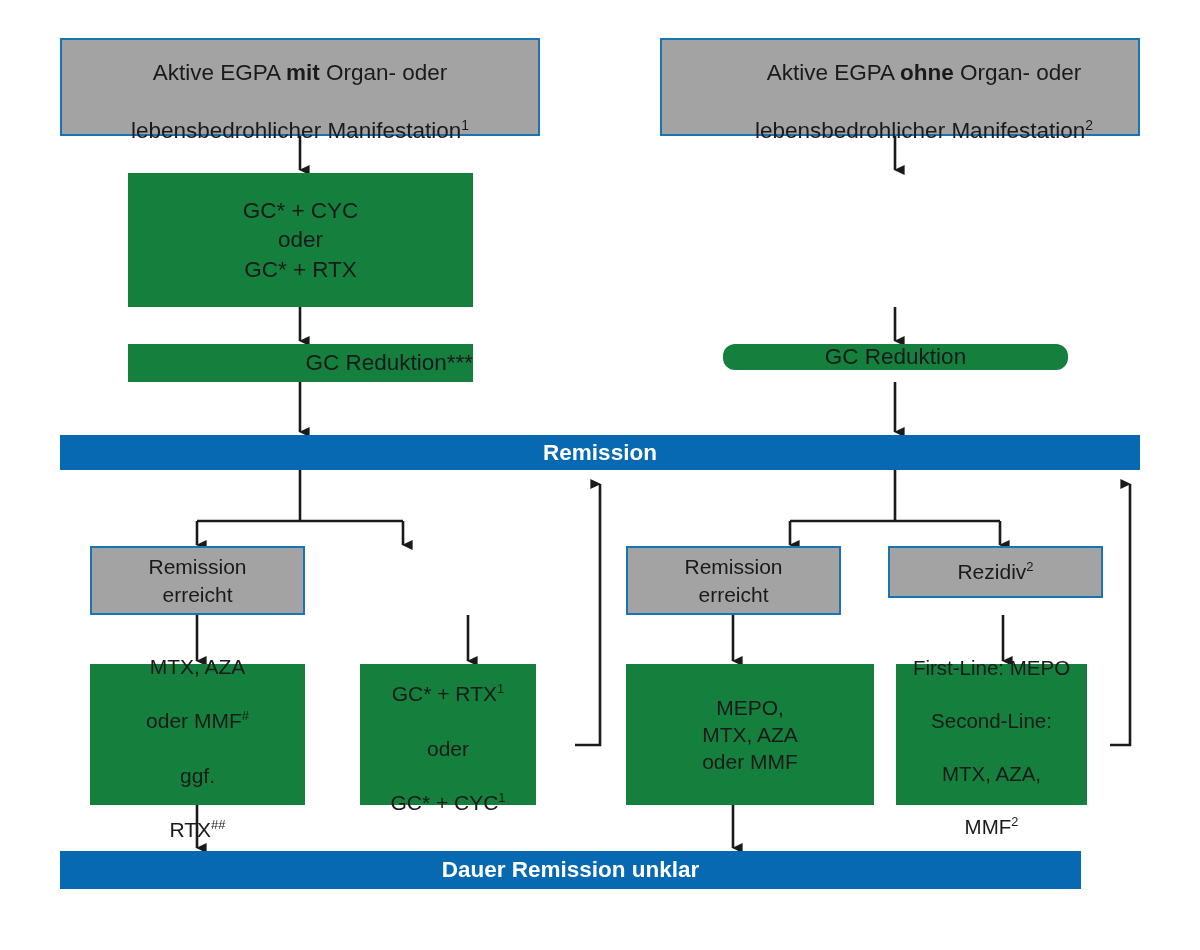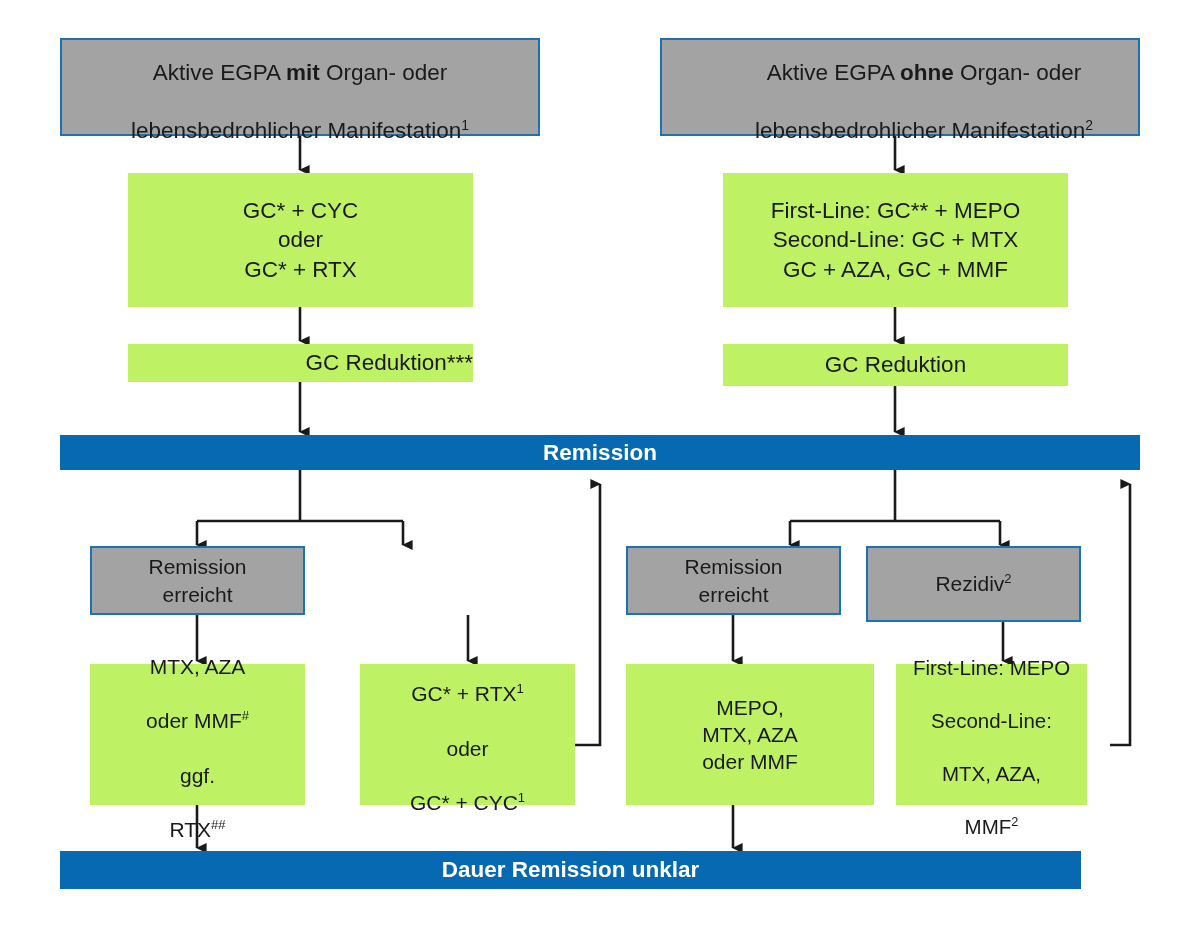--- a/index.html
+++ b/index.html
@@ -34,21 +34,21 @@
     justify-content: center;
     text-align: center;
     color: #1a1a1a;
     line-height: 1.30;
   }
   .node-outline {
     background: #a3a3a3;
     border: 2px solid #1a74b4;
   }
   .node-fill {
-    background: #bef264;
+    background: #15803d;
     border: none;
   }
   .node-bar {
     background: #0669b2;
     border: none;
     color: #ffffff;
     font-weight: bold;
   }
   .node .txt {
     display: block;
@@ -130,63 +130,58 @@
       <span>lebensbedrohlicher Manifestation</span><sup>2</sup>
     </span>
   </div>
 
   <div class="node node-fill fs-22" style="left:128px; top:173px; width:345px; height:134px;">
     <span class="txt">GC* + CYC
 oder
 GC* + RTX</span>
   </div>
 
-  <div class="node node-fill fs-22" style="left:723px; top:173px; width:345px; height:134px;">
-    <span class="txt">First-Line: GC** + MEPO
-Second-Line: GC + MTX
-GC + AZA, GC + MMF</span>
-  </div>
 
   <div class="node node-fill fs-22" style="left:128px; top:344px; width:345px; height:38px;justify-content:flex-end;">
     <span class="txt">GC Reduktion***</span>
   </div>
 
-  <div class="node node-fill fs-22" style="left:723px; top:344px; width:345px; height:42px;">
+  <div class="node node-fill fs-22" style="left:723px; top:344px; width:345px; height:26px;border-radius:12px;">
     <span class="txt">GC Reduktion</span>
   </div>
 
   <div class="node node-bar fs-22" style="left:60px; top:435px; width:1080px; height:35px;">
     <span class="txt">Remission</span>
   </div>
 
   <div class="node node-outline fs-21" style="left:90px; top:546px; width:215px; height:69px;">
     <span class="txt">Remission
 erreicht</span>
   </div>
 
 
   <div class="node node-outline fs-21" style="left:626px; top:546px; width:215px; height:69px;">
     <span class="txt">Remission
 erreicht</span>
   </div>
 
-  <div class="node node-outline fs-21" style="left:866px; top:546px; width:215px; height:76px;">
+  <div class="node node-outline fs-21" style="left:888px; top:546px; width:215px; height:52px;">
     <span class="txt"><span>Rezidiv</span><sup>2</sup></span>
   </div>
 
   <div class="node node-fill fs-21" style="left:90px; top:664px; width:215px; height:141px;">
     <span class="txt">
       <span>MTX, AZA</span><br>
       <span>oder MMF</span><sup>#</sup><br>
       <span>ggf.</span><br>
       <span>RTX</span><sup>##</sup>
     </span>
   </div>
 
-  <div class="node node-fill fs-21" style="left:360px; top:664px; width:215px; height:141px;">
+  <div class="node node-fill fs-21" style="left:360px; top:664px; width:176px; height:141px;">
     <span class="txt">
       <span>GC* + RTX</span><sup>1</sup><br>
       <span>oder</span><br>
       <span>GC* + CYC</span><sup>1</sup>
     </span>
   </div>
 
   <div class="node node-fill fs-21" style="left:626px; top:664px; width:248px; height:141px;">
     <span class="txt">MEPO,
 MTX, AZA

